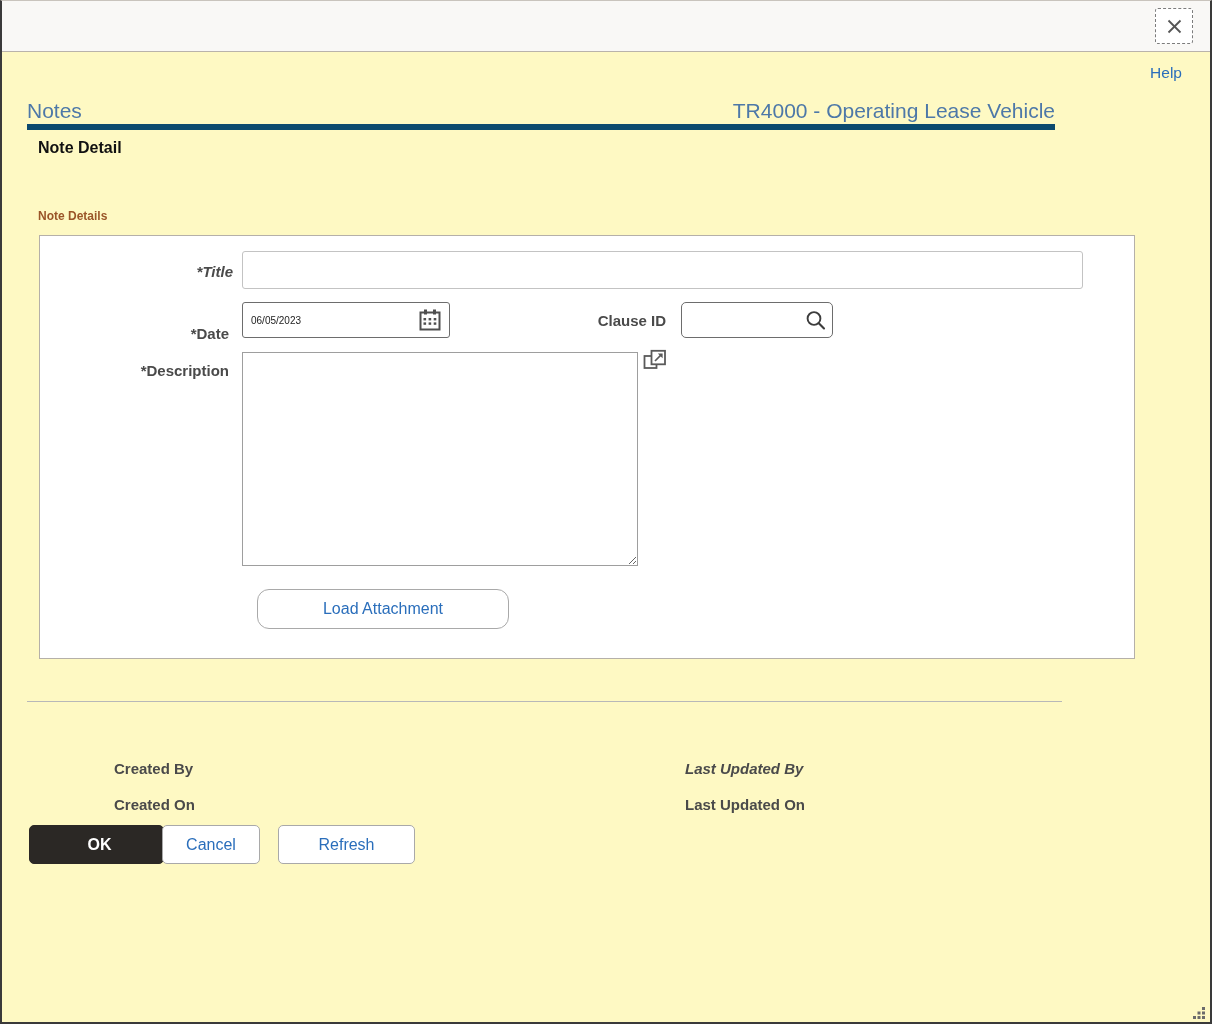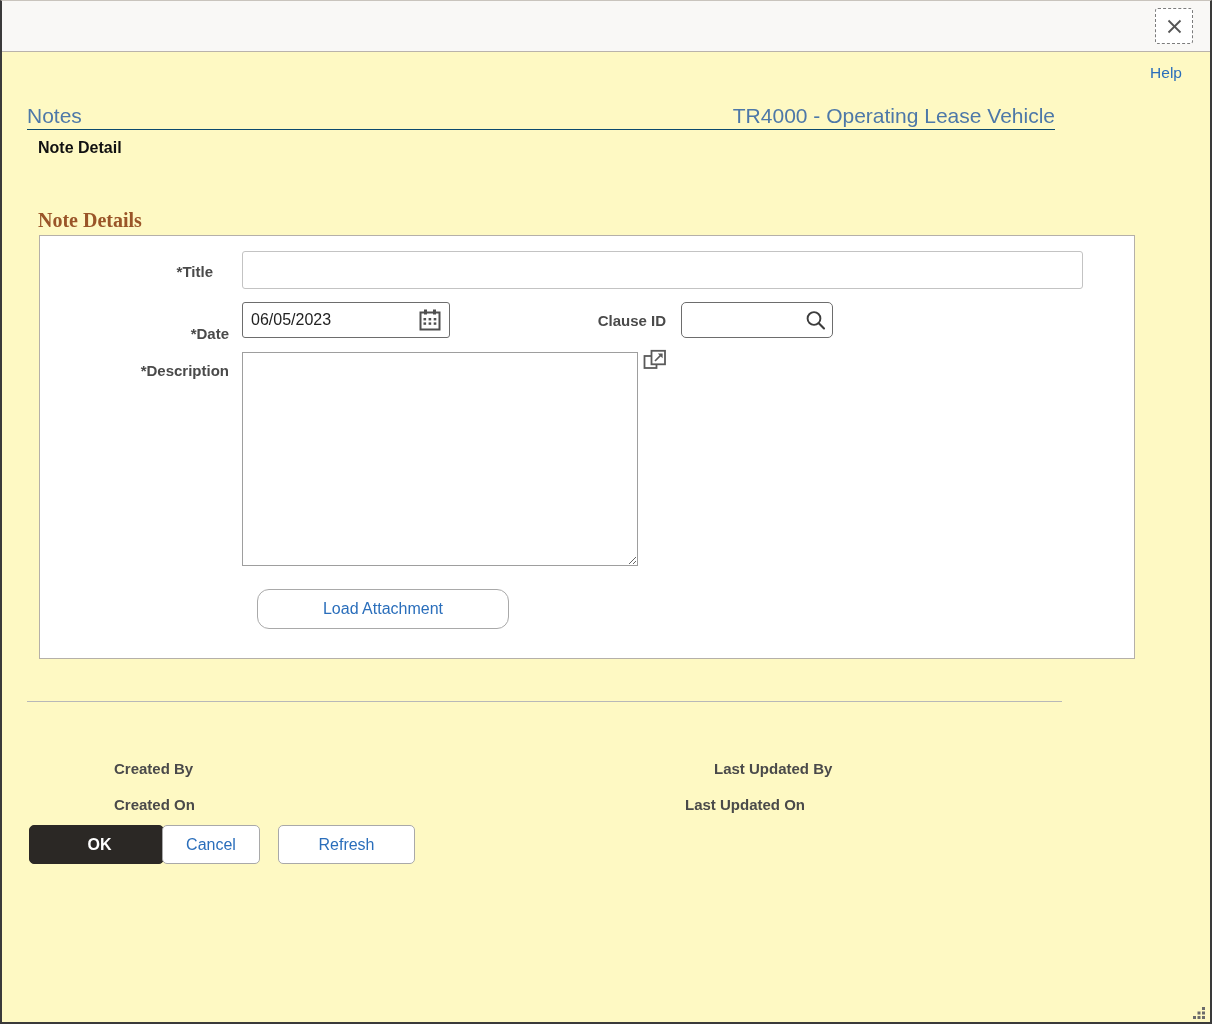--- a/index.html
+++ b/index.html
@@ -62,21 +62,21 @@
     cursor: pointer;
   }
 
   
   #heading-row {
     position: absolute;
     left: 25px;
     top: 96px;
     width: 1028px;
     height: 33px;
-    border-bottom: 1px solid #0c4a6e;
+    border-bottom: 6px solid #0c4a6e;
     display: flex;
     align-items: flex-end;
     justify-content: space-between;
   }
   #breadcrumb-notes {
     font-size: 21px;
     color: #4d78a8;
     line-height: 26px;
     cursor: pointer;
   }
@@ -93,24 +93,23 @@
     font-size: 16px;
     font-weight: bold;
     color: #111111;
   }
 
   
   #group-label {
     position: absolute;
     left: 36px;
     top: 208px;
-    font-size: 20px;
+    font-size: 12px;
     font-weight: bold;
     color: #9a5528;
-    font-family: Liberation Serif, serif;
   }
   #group-box {
     position: absolute;
     left: 37px;
     top: 234px;
     width: 1096px;
     height: 424px;
     border: 1px solid #b5b0a9;
     background: #ffffff;
   }
@@ -118,21 +117,21 @@
   
   .field-label {
     position: absolute;
     font-size: 15px;
     font-weight: bold;
     color: #4a4a4a;
     text-align: right;
     white-space: nowrap;
   }
 
-  #label-title  { left: 44px;  top: 262px; width: 167px; }
+  #label-title  { left: 64px;  top: 262px; width: 167px; font-style: italic; }
   #label-date   { left: 60px;  top: 324px; width: 167px; }
   #label-desc   { left: 60px;  top: 361px; width: 167px; }
   #label-clause { left: 470px; top: 311px; width: 194px; }
 
   #input-title {
     position: absolute;
     left: 240px; top: 250px;
     width: 841px; height: 38px;
     border: 1px solid #c3c3c3;
     border-radius: 3px;
@@ -147,21 +146,21 @@
     position: absolute;
     left: 240px; top: 301px;
     width: 208px; height: 36px;
   }
   #input-date {
     width: 208px; height: 36px;
     border: 1px solid #6d6d6d;
     border-radius: 3px;
     background: #ffffff;
     font-family: "Liberation Sans", sans-serif;
-    font-size: 16px;
+    font-size: 10px;
     color: #222222;
     padding: 2px 18px 2px 8px;
   }
   #calendar-btn {
     position: absolute;
     right: 8px; top: 7px;
     width: 24px; height: 23px;
     background: transparent;
     border: 0; padding: 0;
     cursor: pointer;
@@ -241,21 +240,21 @@
   
   .audit-label {
     position: absolute;
     font-size: 15px;
     font-weight: bold;
     color: #4a4a4a;
     white-space: nowrap;
   }
   #created-by      { left: 112px; top: 759px; }
   #created-on      { left: 112px; top: 795px; }
-  #last-updated-by { left: 712px; top: 759px; }
+  #last-updated-by { left: 683px; top: 759px; font-style: italic; }
   #last-updated-on { left: 683px; top: 795px; }
 
   
   .action-btn {
     position: absolute;
     top: 824px;
     height: 39px;
     border-radius: 5px;
     font-family: "Liberation Sans", sans-serif;
     font-size: 16px;

